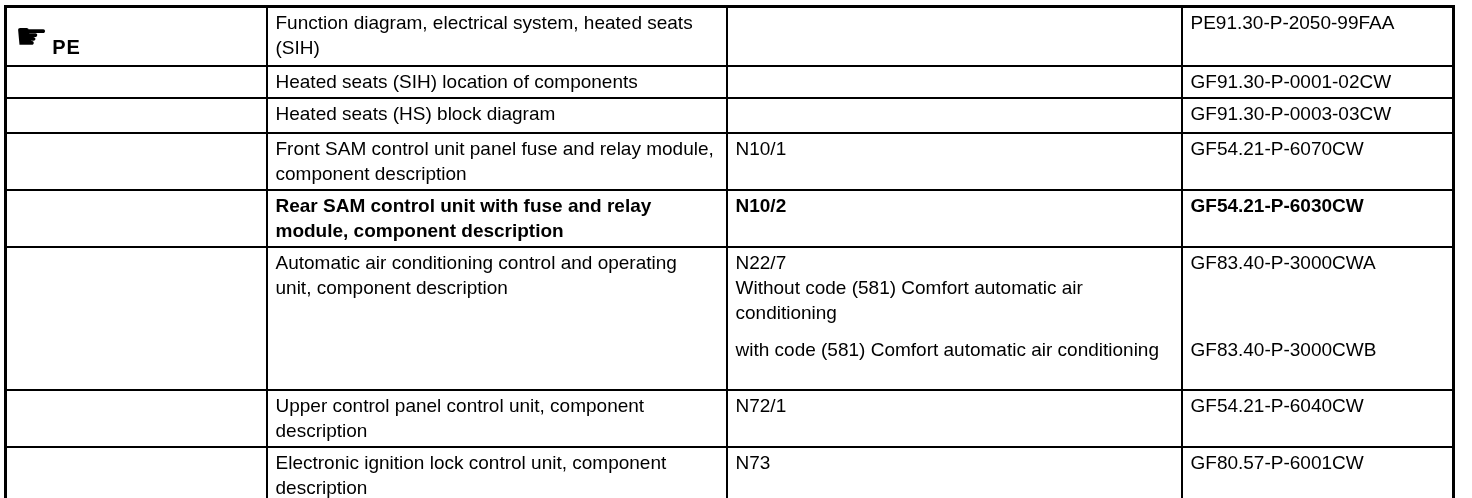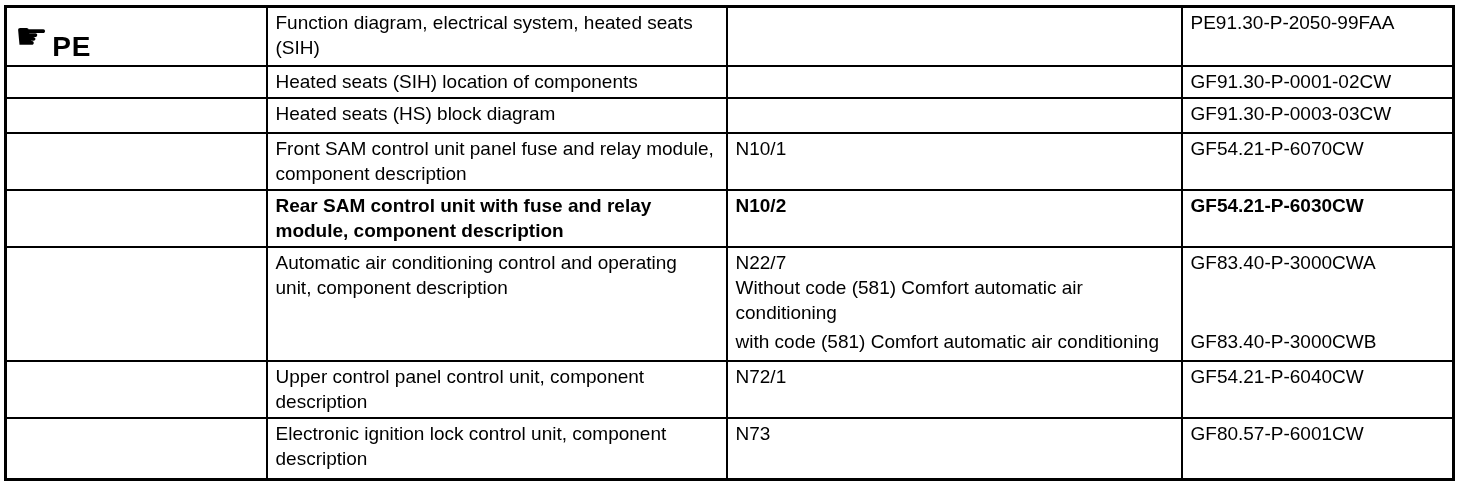--- a/index.html
+++ b/index.html
@@ -34,44 +34,44 @@
   col.c1 { width: 261px; }
   col.c2 { width: 460px; }
   col.c3 { width: 455px; }
   col.c4 { width: 272px; }
 
   tr.r1 { height: 55px; }
   tr.r2 { height: 30px; }
   tr.r3 { height: 35px; }
   tr.r4 { height: 51px; }
   tr.r5 { height: 43px; font-weight: bold; }
-  tr.r6 { height: 114px; }
+  tr.r6 { height: 143px; }
   tr.r7 { height: 53px; }
   tr.r8 { height: 61px; }
 
   .marker {
     display: flex;
     align-items: center;
     gap: 4px;
     padding-top: 2px;
   }
   .hand-icon {
     font-family: "DejaVu Sans", sans-serif;
     font-size: 37px;
     line-height: 36px;
   }
   .marker-label {
     font-weight: bold;
-    font-size: 28px;
+    font-size: 20px;
     line-height: 30px;
     letter-spacing: 1px;
     margin-top: 20px;
   }
   
-  .blk2 { margin-top: 4px; }
+  .blk2 { margin-top: 12px; }
   .code-blk1 { min-height: 75px; }
 </style>
 </head>
 <body>
 
 <div class="page">
   <table class="doc-table">
     <colgroup>
       <col class="c1">
         <col class="c2">

